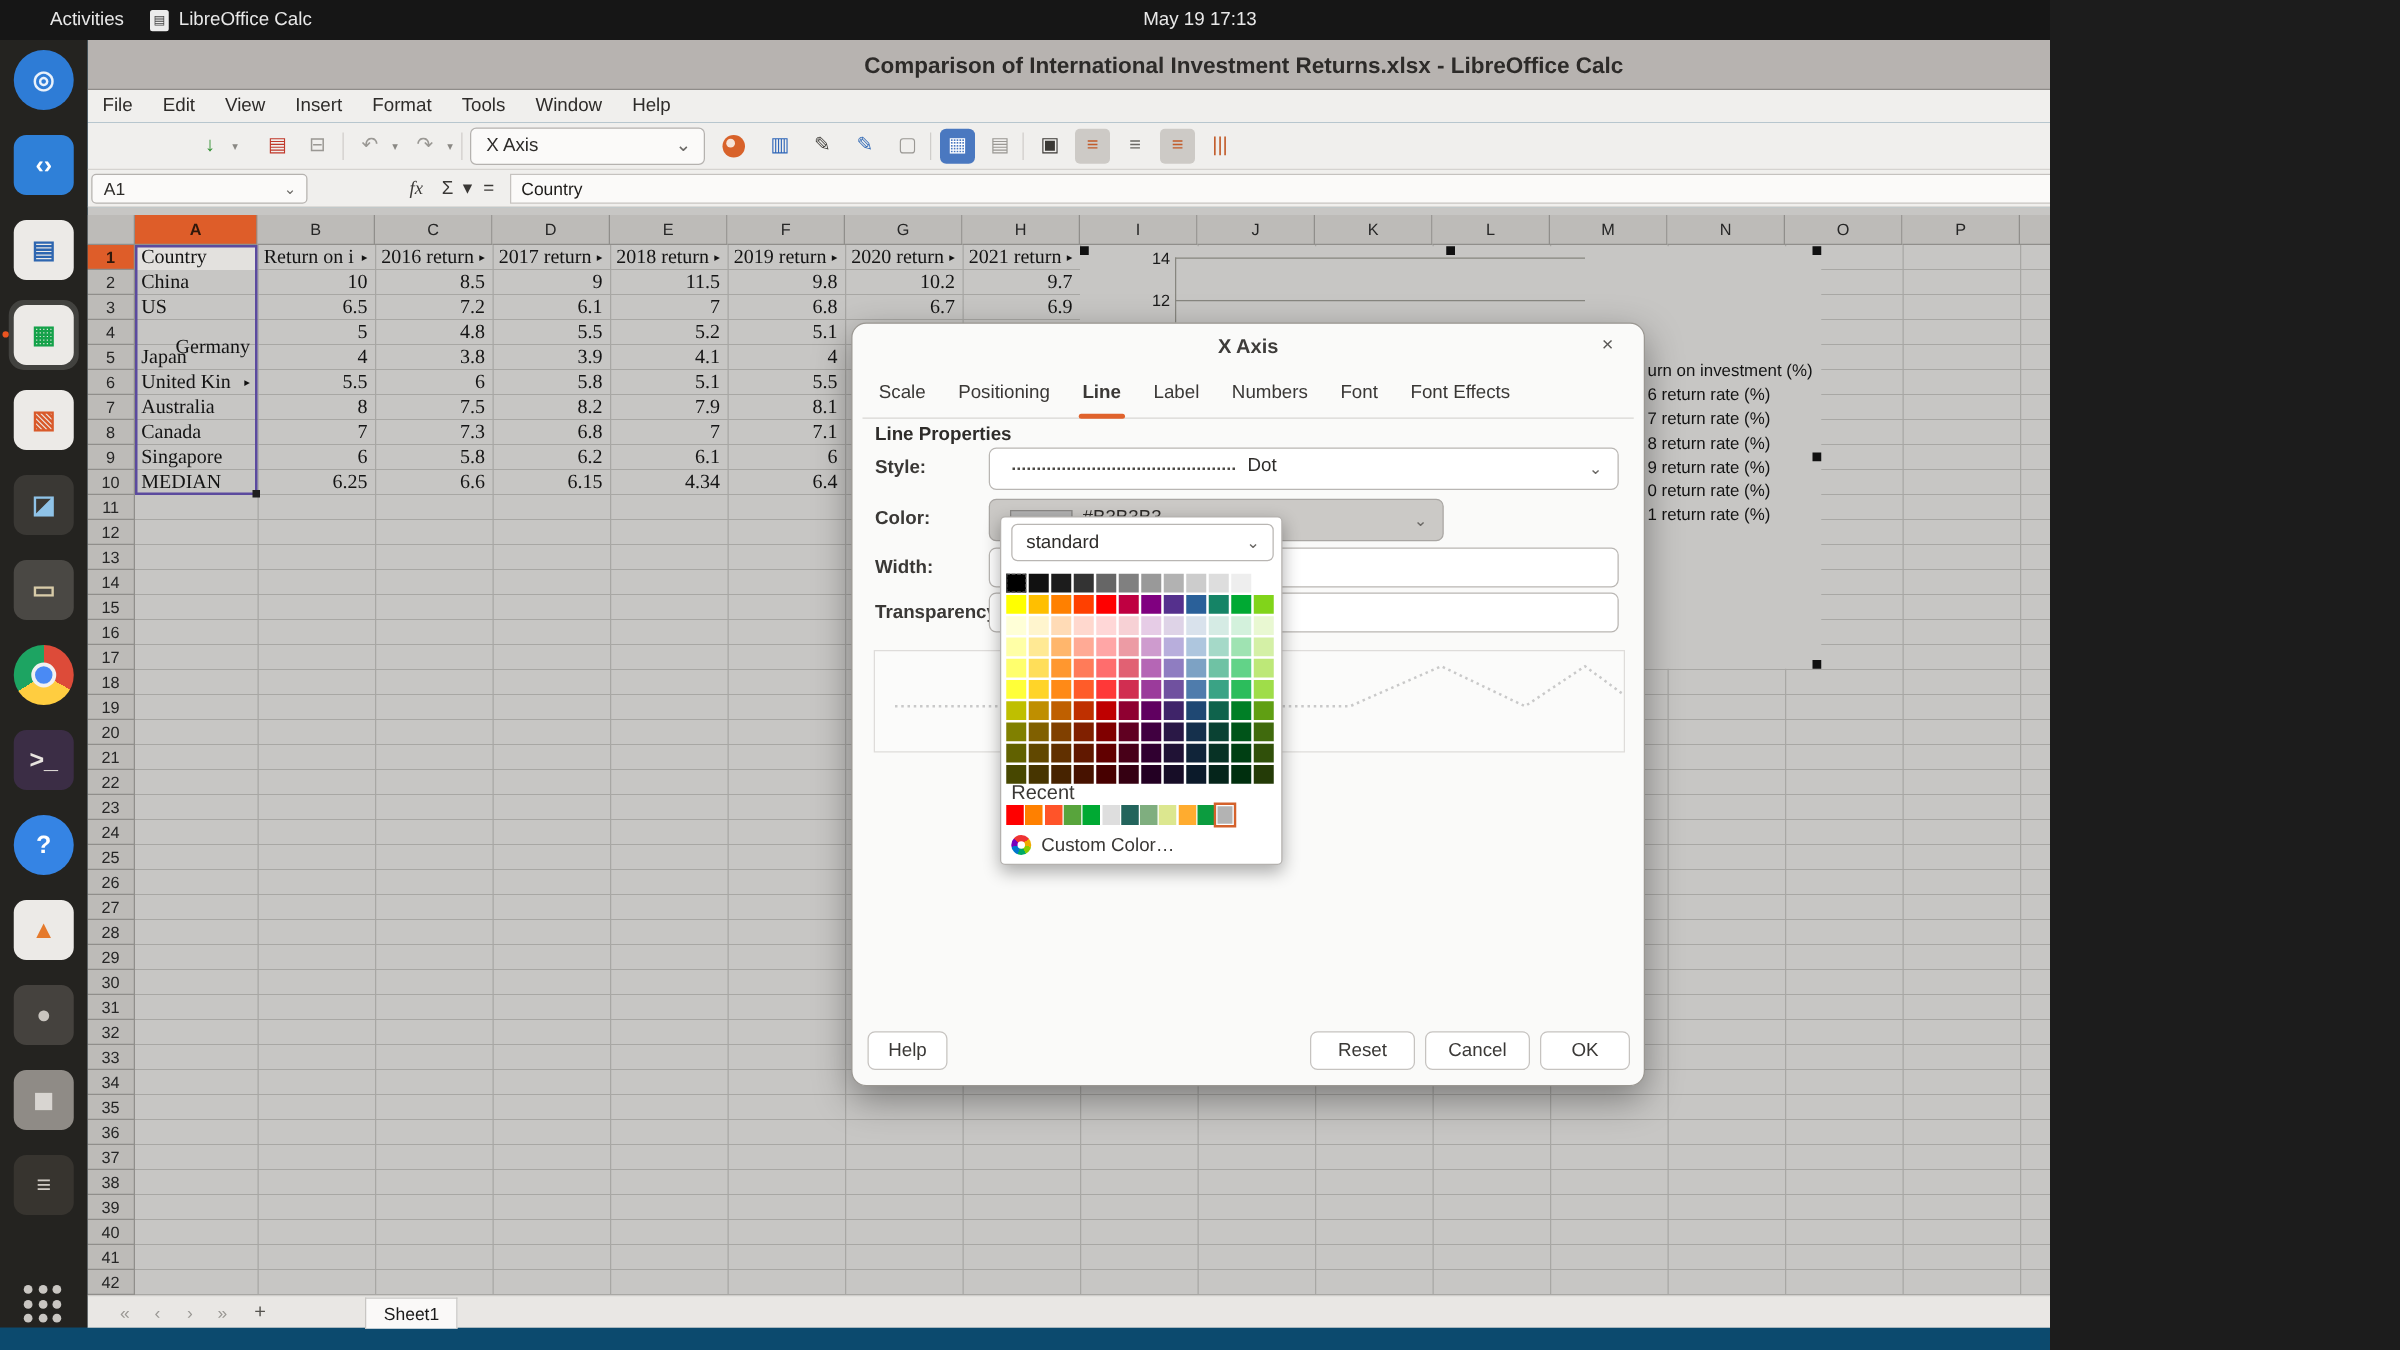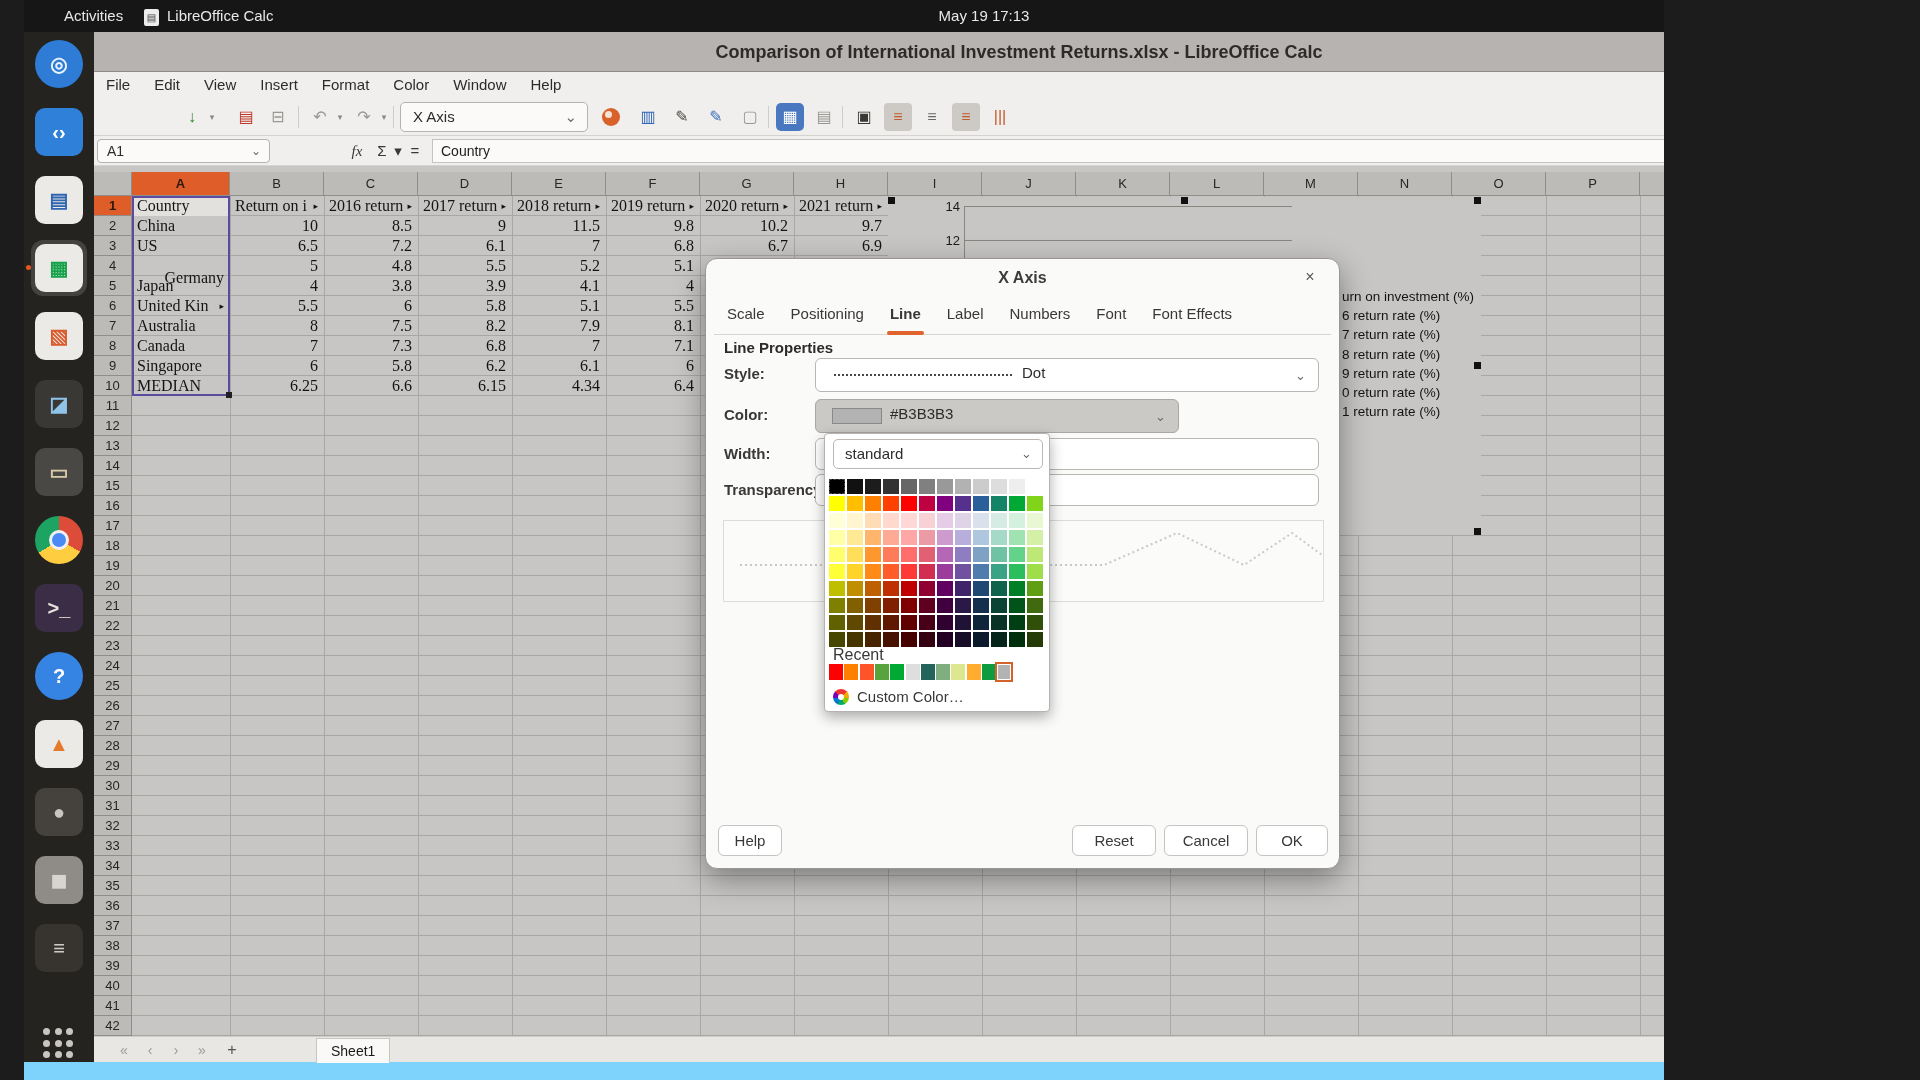--- a/index.html
+++ b/index.html
@@ -1,18 +1,18 @@
 <!DOCTYPE html>
 <html><head>
 <meta charset="utf-8">
 <style>
   * { margin:0; padding:0; box-sizing:border-box; }
   html,body { width:1920px; height:1080px; overflow:hidden; }
   body { font-family:"Liberation Sans", sans-serif; background:#1C1C1C; }
-  #stage { position:relative; width:1640px; height:1080px; background:#7dd3fc; overflow:hidden;margin-left:24px; }
+  #stage { position:relative; width:1640px; height:1080px; background:#0c4a6e; overflow:hidden; }
   .abs { position:absolute; }
 
   
   .topbar { left:0; top:0; width:1920px; height:32px; background:#161616; color:#E8E8E8; z-index:30; }
   .topbar .item { position:absolute; top:0; height:32px; line-height:32px; font-size:15px; }
   .appchip { display:inline-block; width:15px; height:17px; background:#ECECEC; border-radius:2px; color:#444; font-size:10px; line-height:17px; text-align:center; vertical-align:middle; margin-right:8px; }
   .tray span { margin-left:14px; font-size:12px; color:#CFCFCF; }
 
   
   .dock { left:0; top:32px; width:70px; height:1030px; background:#242320; z-index:25; }
@@ -76,21 +76,21 @@
   .tab.active::after { content:""; position:absolute; left:10px; right:10px; bottom:0; height:4px; border-radius:2px; background:#E0622C; }
   .dlg-section { position:absolute; left:18px; top:80px; font-size:15px; font-weight:bold; color:#2E2C2A; }
   .dlg-label { position:absolute; left:18px; font-size:15px; color:#3A3836;font-weight:bold; }
   .combo { position:absolute; background:#FFFFFF; border:1px solid #B9B6B3; border-radius:6px; }
   .combo .chev { position:absolute; right:12px; top:50%; transform:translateY(-50%); color:#6B6966; font-size:13px; }
   .dotline { position:absolute; left:18px; top:15px; width:178px; border-top:2px dotted #4A4844; }
   .previewbox { position:absolute; left:17px; top:261px; width:601px; height:82px; background:#FBFBFA; border:1px solid #DEDCDA; }
   .dlg-btn { position:absolute; top:566px; height:31px; background:#FFFFFF; border:1px solid #C6C3C0; border-radius:6px; font-size:15px; color:#3A3836; text-align:center; line-height:29px; }
 
   
-  .popup { left:800px; top:433px; width:226px; height:279px; background:#FFFFFF; border:1px solid #B5B2AF; border-radius:4px; box-shadow:0 5px 14px rgba(0,0,0,.32); z-index:11; }
+  .popup { left:800px; top:413px; width:226px; height:279px; background:#FFFFFF; border:1px solid #B5B2AF; border-radius:4px; box-shadow:0 5px 14px rgba(0,0,0,.32); z-index:11; }
   .palcombo { position:absolute; left:8px; top:5px; width:210px; height:30px; background:#FFFFFF; border:1px solid #B9B6B3; border-radius:5px; font-size:15px; color:#2E2C2A; line-height:28px; padding-left:11px; }
   .sw { position:absolute; width:16px; height:15px; }
   .sw.first { outline:1px dashed #444; outline-offset:-1px; }
   .rsw { position:absolute; width:14px; height:16px; }
   .rsw.selected { box-shadow:0 0 0 1px #fff inset, 0 0 0 2px #D4622C; }
   .recent-label { position:absolute; left:8px; top:212px; font-size:16px; color:#3A3836; }
   .customrow { position:absolute; left:8px; top:252px; height:22px; font-size:15px; color:#3A3836; line-height:22px; }
   .wheel { display:inline-block; vertical-align:-3px; width:16px; height:16px; border-radius:50%; margin-right:8px;
            background:conic-gradient(#e33 0 14%, #ea0 14% 28%, #8c0 28% 42%, #0a6 42% 56%, #07c 56% 72%, #70b 72% 86%, #e33 86% 100%); position:relative; }
   .wheel::after { content:""; position:absolute; left:5px; top:5px; width:6px; height:6px; border-radius:50%; background:#fff; }
@@ -152,21 +152,21 @@
   <div class="winbtn" style="right: 82px;">–</div>
       <div class="winbtn" style="right: 49px;">□</div>
       <div class="winbtn" style="right: 16px;">×</div>
     </div>
   <div class="abs menubar">
       <div class="menu">File</div>
       <div class="menu">Edit</div>
       <div class="menu">View</div>
       <div class="menu">Insert</div>
       <div class="menu">Format</div>
-      <div class="menu">Color</div>
+      <div class="menu">Tools</div>
       <div class="menu">Window</div>
       <div class="menu">Help</div>
     </div>
   <div class="abs toolbar">
     <div class="tcombo"><span>X Axis</span><span class="chev">⌄</span></div>
   <div class="tbtn" style="left: 84px; color: rgb(47, 143, 47);">↓<div class="caret" style="position: absolute; right: -11px; top: 0px; width: 10px;">▾</div></div>
       <div class="tbtn" style="left: 138px; color: rgb(192, 57, 43);">▤</div>
       <div class="tbtn" style="left: 170px; color: rgb(154, 152, 148);">⊟</div>
       <div class="tsep" style="left: 204px;"></div>
       <div class="tbtn" style="left: 212px; color: rgb(154, 152, 148);">↶<div class="caret" style="position: absolute; right: -11px; top: 0px; width: 10px;">▾</div></div>

